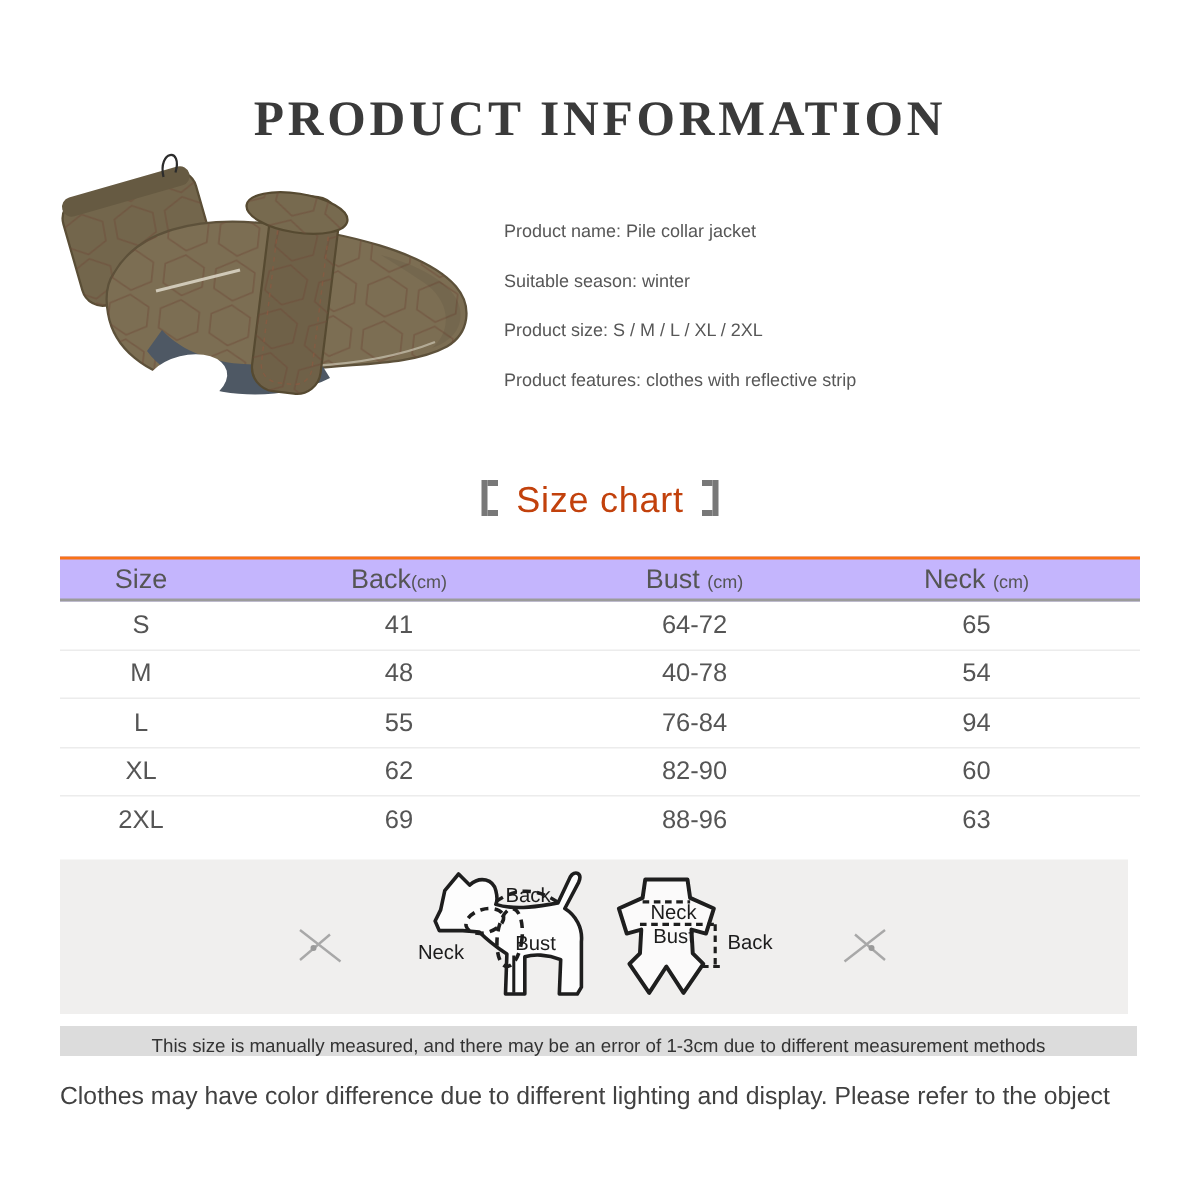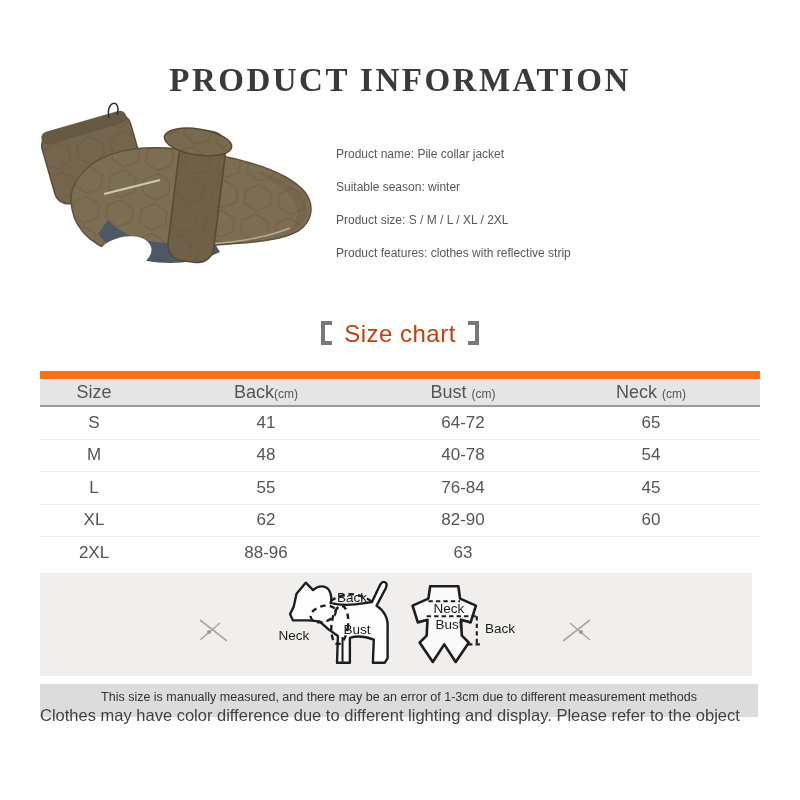--- a/index.html
+++ b/index.html
@@ -32,21 +32,21 @@
   .bk-l::before,.bk-l::after { content:""; position:absolute; left:0; width:7px; height:4px; background:#787878; }
   .bk-l::before { top:0; } .bk-l::after { bottom:0; }
   .bk-r { border-right:4px solid #787878; margin-left:10px; }
   .bk-r::before,.bk-r::after { content:""; position:absolute; right:0; width:7px; height:4px; background:#787878; }
   .bk-r::before { top:0; } .bk-r::after { bottom:0; }
 
   
   .size-table { position:absolute; left:40px; top:371px; width:720px; }
   .t-head {
     display:grid; grid-template-columns:108px 236px 158px 218px;
-    background:#e5e5e5; border-top:8px solid #f97316; border-bottom:2px solid #9b9b9b;
+    background:#c4b5fd; border-top:2px solid #f97316; border-bottom:2px solid #9b9b9b;
     height:26px; align-items:center; color:#555555; font-size:18px;
   }
   .t-head .cell { text-align:center; white-space:nowrap; }
   .unit { font-size:12px; color:#555555; }
   .unit.spaced { margin-left:5px; }
   .t-row {
     display:grid; grid-template-columns:108px 236px 158px 218px;
     height:31.5px; align-items:center; font-size:17px; color:#555555;
     border-bottom:1px solid #ececec; text-align:center;
   }
@@ -65,27 +65,27 @@
   }
   .lbl-dog-back  { left:312px; top:24px; }
   .lbl-dog-neck  { left:254px; top:62px; }
   .lbl-dog-bust  { left:317px; top:56px; }
   .lbl-gar-neck  { left:409px; top:35px; }
   .lbl-gar-bust  { left:409px; top:51px; }
   .lbl-gar-back  { left:460px; top:55px; }
 
   
   .note-bar {
-    position:absolute; left:40px; top:684px; width:718px; height:33px;
+    position:absolute; left:40px; top:684px; width:718px; height:20px;
     background:#dcdcdc; text-align:center; line-height:26px;
     font-size:12.5px; color:#333333; white-space:nowrap;
   }
 
   
-  .bottom-note { position:absolute; left:40px; top:706px; font-size:16.5px; color:#414141; white-space:nowrap; }
+  .bottom-note { position:absolute; left:40px; top:722px; font-size:16.5px; color:#414141; white-space:nowrap; }
 </style>
 </head>
 <body>
 
 <div id="canvas">
 
   <div class="page-title">PRODUCT INFORMATION</div>
 
   <svg class="product-photo" viewBox="0 0 308 205" aria-hidden="true">
     <defs>
@@ -151,30 +151,31 @@
     <div class="t-row">
       <div>M</div>
       <div>48</div>
       <div>40-78</div>
       <div>54</div>
     </div>
     <div class="t-row">
       <div>L</div>
       <div>55</div>
       <div>76-84</div>
-      <div>45</div>
+      <div>94</div>
     </div>
     <div class="t-row">
       <div>XL</div>
       <div>62</div>
       <div>82-90</div>
       <div>60</div>
     </div>
     <div class="t-row">
       <div>2XL</div>
+      <div>69</div>
       <div>88-96</div>
       <div>63</div>
     </div>
   </div>
 
   <div class="diagram-panel">
 
     <svg class="cutmark cutmark-left" viewBox="0 0 34 34" aria-hidden="true">
       <line x1="4" y1="7" x2="31" y2="28" stroke="#a8a8a8" stroke-width="1.6"></line>
       <line x1="4" y1="27" x2="24" y2="10" stroke="#a8a8a8" stroke-width="1.6"></line>

